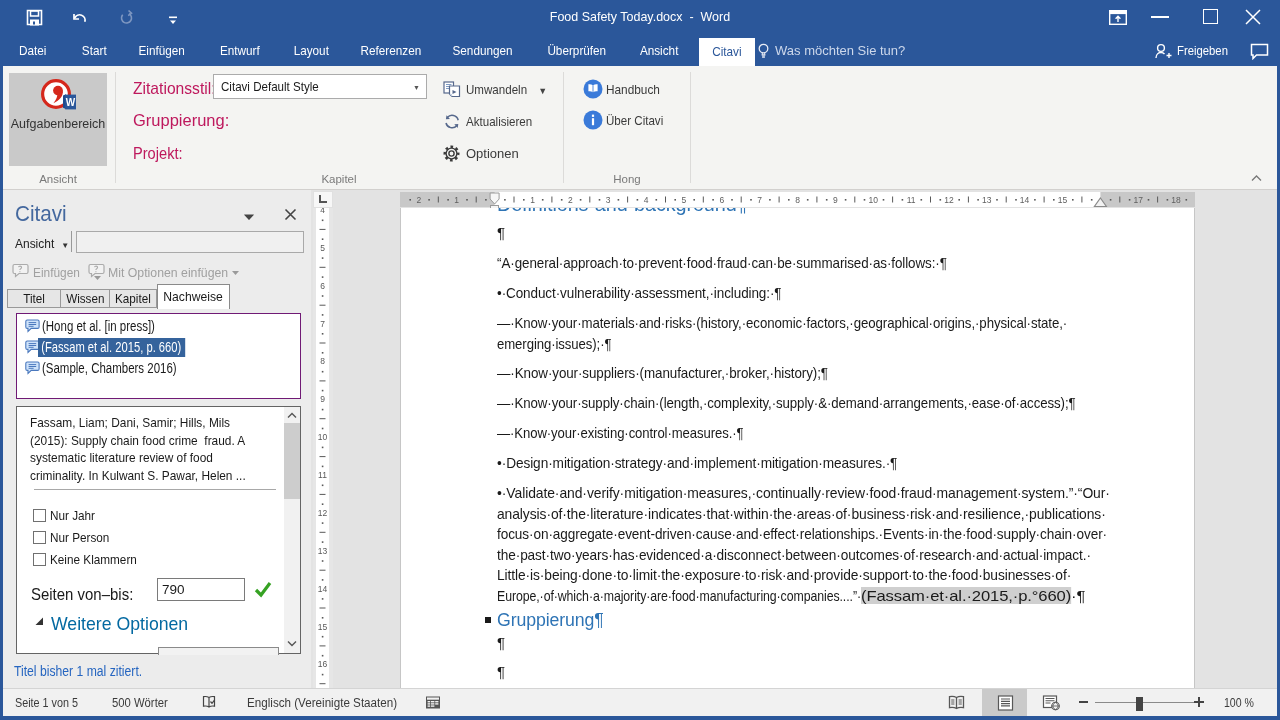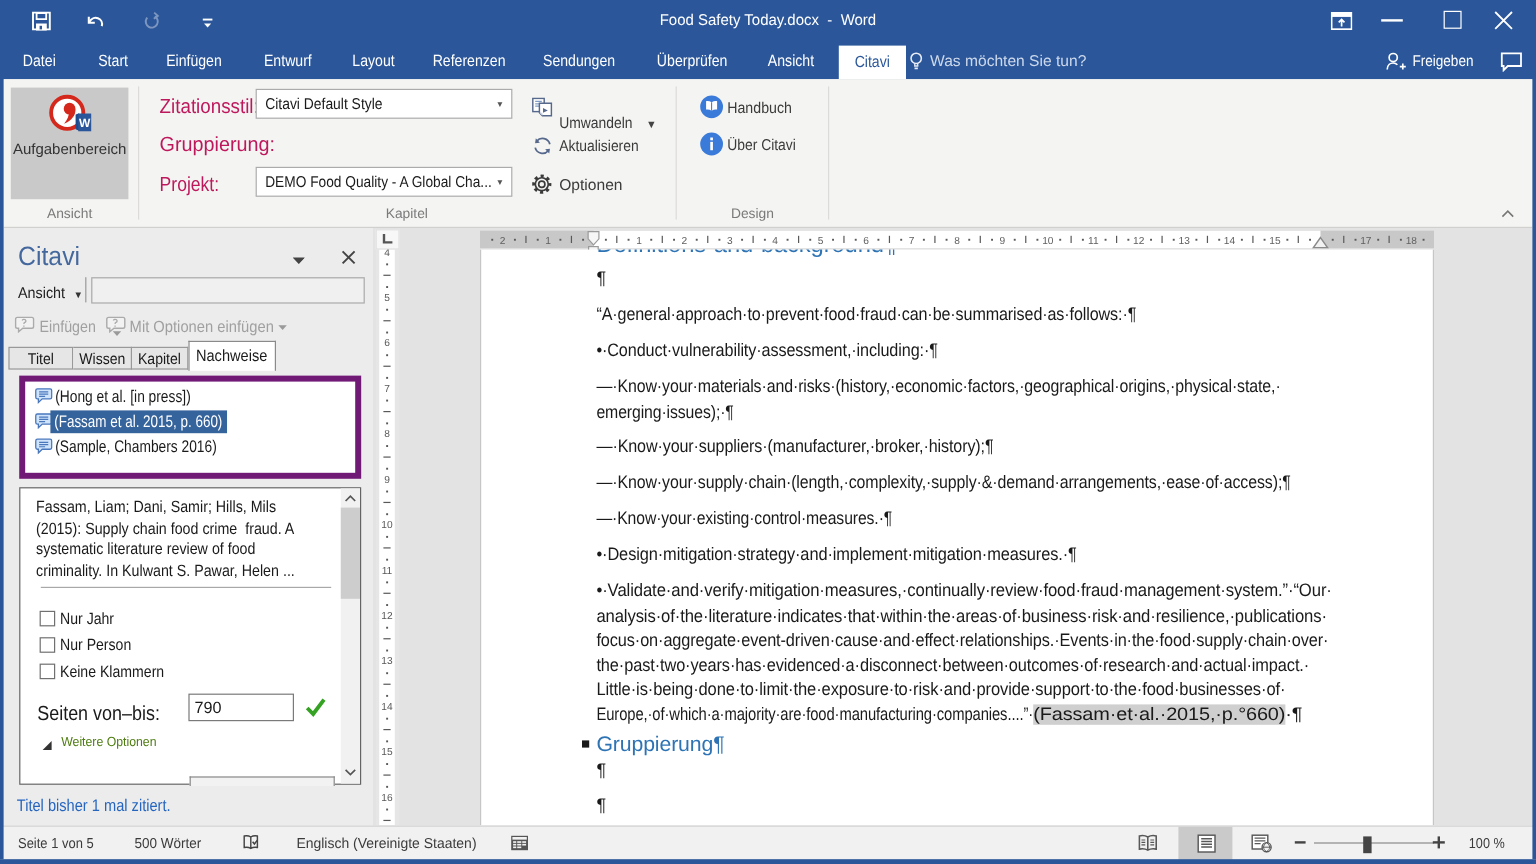--- a/index.html
+++ b/index.html
@@ -106,29 +106,28 @@
           <rect x="26.2" y="16.6" width="10.8" height="14.8" fill="#2b579a"></rect>
           <text x="31.6" y="27.6" font-size="10" font-weight="bold" fill="#fff" text-anchor="middle" font-family="Liberation Sans">W</text>
         </svg></div>
 <div class="abs" style="left:6px;top:51px;width:98px;text-align:center;font-size:12.5px;color:#333">Aufgabenbereich</div>
 <div class="grplabel" style="left:6px;top:107px;width:98px">Ansicht</div>
 <div class="vsep" style="left:112px"></div>
 <div class="rlabel" style="left:130px;top:13px"><span class="cmp" style="transform:scaleX(0.92);transform-origin:0 50%">Zitationsstil:</span></div>
 <div class="combo" style="left:210px;top:8px"><span class="cmp" style="transform:scaleX(0.89);transform-origin:0 50%">Citavi Default Style</span><span class="car">▼</span></div>
 <div class="rlabel" style="left:130px;top:45px"><span class="cmp" style="transform:scaleX(0.97);transform-origin:0 50%">Gruppierung:</span></div>
 <div class="rlabel" style="left:130px;top:78px"><span class="cmp" style="transform:scaleX(0.86);transform-origin:0 50%">Projekt:</span></div>
-<div class="combo" style="left:210px;top:73px"><span class="cmp" style="transform:scaleX(0.88);transform-origin:0 50%">DEMO Food Quality - A Global Cha...</span><span class="car">▼</span></div>
 <div class="ico" style="left:440px;top:15px"><svg width="18" height="17" viewBox="0 0 18 17">
           <rect x="1" y="1" width="9.5" height="11" fill="#fff" stroke="#56688c" stroke-width="1.2"></rect>
           <path d="M3 3.5 h5.5 M3 5.5 h5.5 M3 7.5 h3.5" stroke="#7f9cc4" stroke-width="1.1"></path>
           <path d="M6.5 5 h10 v10.5 h-7.5 l-2.5 -2.5 Z" fill="#fff" stroke="#56688c" stroke-width="1.2"></path>
           <path d="M6.5 13 l2.5 0 l0 2.5 Z" fill="#c9d4e4"></path>
           <path d="M9.5 9 l4 2 l-4 2 Z" fill="#56688c"></path>
         </svg></div>
-<div class="ribtxt" style="left:463px;top:29px"><span class="cmp" style="transform:scaleX(0.89);transform-origin:0 50%">Umwandeln</span> <span style="font-size:9px;color:#444">▼</span></div>
+<div class="ribtxt" style="left:463px;top:16px"><span class="cmp" style="transform:scaleX(0.89);transform-origin:0 50%">Umwandeln</span> <span style="font-size:9px;color:#444">▼</span></div>
 <div class="ico" style="left:440px;top:47px"><svg width="18" height="17" viewBox="0 0 18 17">
           <g fill="none" stroke="#56688c" stroke-width="1.5">
             <path d="M15.2 7.2 A 6.3 6.3 0 0 0 4.3 4.6"></path>
             <path d="M3 10 A 6.3 6.3 0 0 0 13.9 12.6"></path>
           </g>
           <path d="M6.9 5.9 L2.9 6.3 L3.5 2.2 Z" fill="#56688c"></path>
           <path d="M11.3 11.3 L15.3 10.9 L14.7 15 Z" fill="#56688c"></path>
         </svg></div>
 <div class="ribtxt" style="left:463px;top:48px"><span class="cmp" style="transform:scaleX(0.89);transform-origin:0 50%">Aktualisieren</span></div>
 <div class="ico" style="left:439px;top:78px"><svg width="19" height="19" viewBox="0 0 19 19">
@@ -144,21 +143,21 @@
           <path d="M10 6.2 c-1.5 -1 -3.2 -1.2 -4.6 -0.9 l0 7 c1.4 -0.3 3.1 -0.1 4.6 0.9 c1.5 -1 3.2 -1.2 4.6 -0.9 l0 -7 c-1.4 -0.3 -3.1 -0.1 -4.6 0.9 Z" fill="#fff"></path>
           <path d="M10 6.2 L10 13.2" stroke="#3a7ad9" stroke-width="0.9"></path>
         </svg></div>
 <div class="ribtxt" style="left:603px;top:16px"><span class="cmp" style="transform:scaleX(0.91);transform-origin:0 50%">Handbuch</span></div>
 <div class="ico" style="left:580px;top:44px"><svg width="20" height="20" viewBox="0 0 20 20">
           <circle cx="10" cy="10" r="9.5" fill="#3a7ad9"></circle>
           <rect x="8.9" y="8.2" width="2.2" height="7" fill="#fff"></rect>
           <rect x="8.9" y="4.6" width="2.2" height="2.3" fill="#fff"></rect>
         </svg></div>
 <div class="ribtxt" style="left:603px;top:47px"><span class="cmp" style="transform:scaleX(0.89);transform-origin:0 50%">Über Citavi</span></div>
-<div class="grplabel" style="left:560px;top:107px;width:128px">Design</div>
+<div class="grplabel" style="left:560px;top:107px;width:128px">Hong</div>
 <div class="vsep" style="left:687px"></div>
 <svg class="abs" style="left:1248px;top:108px" width="11" height="8">
         <path d="M1 6.5 L5.5 2 L10 6.5" stroke="#777" stroke-width="1.3" fill="none"></path>
       </svg>
 </div>
 <div id="panel">
 <div class="abs" style="left:12px;top:11px;font-size:22px;color:#44689e"><span class="cmp" style="transform:scaleX(0.94)">Citavi</span></div>
 <svg class="abs" style="left:240px;top:23px" width="12" height="8">
         <path d="M1 1.5 L6 7 L11 1.5" fill="#444" stroke="none"></path>
         <path d="M1.5 2 h9 l-4.5 4.5 Z" fill="#444"></path>
@@ -182,21 +181,21 @@
         <path d="M1 1 h7 l-3.5 4 Z" fill="#9a9a9a"></path>
       </svg>
 <div class="abs" style="left:105px;top:75px;font-size:13.5px;color:#a0a0a0"><span class="cmp" style="transform:scaleX(0.91)">Mit Optionen einfügen</span></div>
 <svg class="abs" style="left:228px;top:80px" width="9" height="6">
         <path d="M1 1 h7 l-3.5 4 Z" fill="#9a9a9a"></path>
       </svg>
 <div class="abs" style="left:4px;top:99px;width:54px;height:19px;background:#e6e6e6;border:1px solid #999;border-left:1px solid #999;text-align:center;font-size:13px;color:#1a1a1a;line-height:18px"><span class="cmp" style="transform:scaleX(0.9);transform-origin:50% 50%">Titel</span></div>
 <div class="abs" style="left:58px;top:99px;width:49px;height:19px;background:#e6e6e6;border:1px solid #999;border-left:none;text-align:center;font-size:13px;color:#1a1a1a;line-height:18px"><span class="cmp" style="transform:scaleX(0.9);transform-origin:50% 50%">Wissen</span></div>
 <div class="abs" style="left:107px;top:99px;width:47px;height:19px;background:#e6e6e6;border:1px solid #999;border-left:none;text-align:center;font-size:13px;color:#1a1a1a;line-height:18px"><span class="cmp" style="transform:scaleX(0.9);transform-origin:50% 50%">Kapitel</span></div>
 <div class="abs" style="left:154px;top:94px;width:73px;height:25px;background:#fff;border:1px solid #8a8a8a;border-bottom:none;text-align:center;font-size:13.5px;color:#1a1a1a;line-height:24px;z-index:2"><span class="cmp" style="transform:scaleX(0.9);transform-origin:50% 50%">Nachweise</span></div>
-<div class="abs" style="left:13px;top:123px;width:285px;height:86px;background:#fff;border:5px solid #701a75">
+<div class="abs" style="left:13px;top:123px;width:285px;height:86px;background:#fff;border:1px solid #701a75">
 <div class="ico" style="left:8px;top:5px"><svg width="15" height="14" viewBox="0 0 15 14">
             <path d="M2.2 1 h10.5 a1.4 1.4 0 0 1 1.4 1.4 v5.6 a1.4 1.4 0 0 1 -1.4 1.4 h-6.5 l-3.2 3 v-3 h-0.8 a1.4 1.4 0 0 1 -1.4 -1.4 v-5.6 a1.4 1.4 0 0 1 1.4 -1.4 Z" fill="#cfe3fa" stroke="#4a78bd" stroke-width="1.1"></path>
             <path d="M3.6 3.6 h7.6 M3.6 5.5 h7.6 M3.6 7.3 h5" stroke="#4a78bd" stroke-width="1"></path>
           </svg></div>
 <div class="abs" style="left:25px;top:4px;font-size:14px;color:#1a1a1a"><span class="cmp" style="transform:scaleX(0.82)">(Hong et al. [in press])</span></div>
 <div class="ico" style="left:8px;top:26px"><svg width="15" height="14" viewBox="0 0 15 14">
             <path d="M2.2 1 h10.5 a1.4 1.4 0 0 1 1.4 1.4 v5.6 a1.4 1.4 0 0 1 -1.4 1.4 h-6.5 l-3.2 3 v-3 h-0.8 a1.4 1.4 0 0 1 -1.4 -1.4 v-5.6 a1.4 1.4 0 0 1 1.4 -1.4 Z" fill="#cfe3fa" stroke="#4a78bd" stroke-width="1.1"></path>
             <path d="M3.6 3.6 h7.6 M3.6 5.5 h7.6 M3.6 7.3 h5" stroke="#4a78bd" stroke-width="1"></path>
           </svg></div>
 <div class="abs" style="left:21px;top:24px;font-size:14px;color:#fff"><span class="cmp" style="transform:scaleX(0.80);background:#35639c;padding:1px 5px 2px 4px">(Fassam et al. 2015, p. 660)</span></div>
@@ -216,21 +215,21 @@
 <div class="abs" style="left:16px;top:146px;width:13px;height:13px;background:#fff;border:1px solid #707070"></div>
 <div class="abs" style="left:33px;top:145px;font-size:13.5px;color:#1a1a1a"><span class="cmp" style="transform:scaleX(0.87)">Keine Klammern</span></div>
 <div class="abs" style="left:14px;top:178px;font-size:17px;color:#1a1a1a"><span class="cmp" style="transform:scaleX(0.88)">Seiten von–bis:</span></div>
 <div class="abs" style="left:140px;top:171px;width:88px;height:23px;background:#fff;border:1px solid #7a7a7a;font-size:13.5px;padding:3px 0 0 4px;color:#1a1a1a">790</div>
 <svg class="abs" style="left:237px;top:174px" width="18" height="17">
           <path d="M2 9 L7 14 L16 2" stroke="#36a223" stroke-width="3.2" fill="none"></path>
         </svg>
 <svg class="abs" style="left:17px;top:209px" width="11" height="10">
           <path d="M9 1.5 L9 9 L1.5 9 Z" fill="#333"></path>
         </svg>
-<div class="abs" style="left:34px;top:206px;font-size:11px;color:#4d7c0f"><span class="cmp" style="transform:scaleX(0.93)">Weitere Optionen</span></div>
+<div class="abs" style="left:34px;top:206px;font-size:19px;color:#0369a1"><span class="cmp" style="transform:scaleX(0.93)">Weitere Optionen</span></div>
 <div class="abs" style="left:141px;top:240px;width:121px;height:8px;background:#f2f2f2;border:1px solid #8a8a8a;border-bottom:none"></div>
 <div class="abs" style="left:267px;top:0;width:16px;height:246px;background:#f1f1f1"></div>
 <svg class="abs" style="left:270px;top:5px" width="10" height="7">
           <path d="M1 5.5 L5 1.5 L9 5.5" stroke="#555" stroke-width="1.4" fill="none"></path>
         </svg>
 <div class="abs" style="left:267px;top:16px;width:16px;height:76px;background:#cdcdcd"></div>
 <svg class="abs" style="left:270px;top:233px" width="10" height="7">
           <path d="M1 1.5 L5 5.5 L9 1.5" stroke="#555" stroke-width="1.4" fill="none"></path>
         </svg>
 </div>

